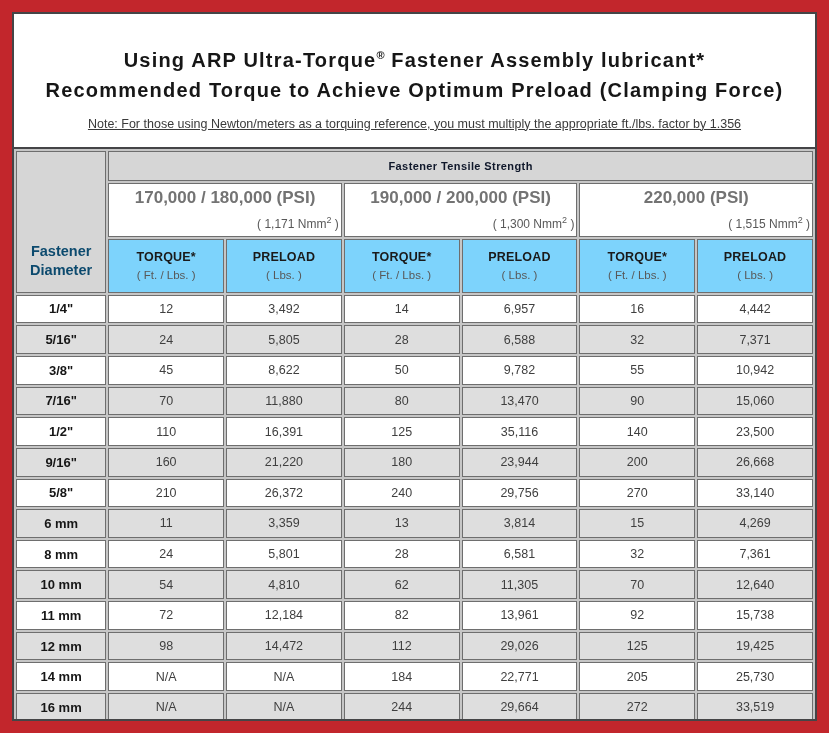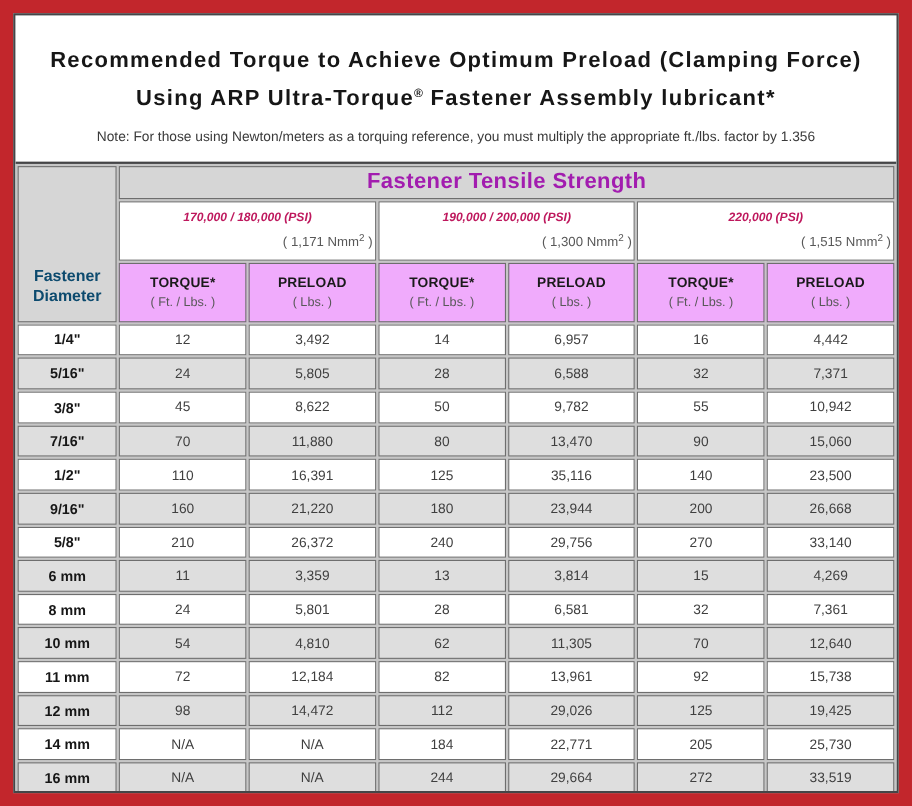--- a/index.html
+++ b/index.html
@@ -30,20 +30,21 @@
     color: #161616;
     line-height: 30px;
     white-space: nowrap;
   }
   .title sup { font-size: 11px; letter-spacing: 0; vertical-align: super; }
   .note {
     margin: 11px 0 0;
     font-size: 12.5px;
     line-height: 16px;
     color: #3a3a3a;
+    text-decoration: underline;
   }
   table.torque {
     width: 100%;
     height: 577px;
     margin-top: 15px;
     border-collapse: separate;
     border-spacing: 2px;
     background: #c6c6c6;           
     border-top: 2px solid #454547;
     table-layout: fixed;
@@ -53,39 +54,39 @@
     text-align: center;
     vertical-align: middle;
     padding: 0 2px;
     overflow: hidden;
   }
   thead tr.r1 { height: 30px; }
   thead tr.r2 { height: 54px; }
   thead tr.r3 { height: 54px; }
   .tensile {
     background: #d6d6d6;
-    font-size: 20px;
+    font-size: 11px;
     font-weight: bold;
-    color: #a21caf;
+    color: #0f172a;
     letter-spacing: 0.4px;
   }
   .diam-h {
     background: #d6d6d6;
     vertical-align: bottom;
     padding-bottom: 12px;
     font-size: 14.5px;
     font-weight: bold;
     color: #0c4a6e;
     line-height: 19px;
   }
   .psi-cell { background: #ffffff; }
-  .psi-main { font-size: 11px; font-weight: bold; color: #be185d; font-style: italic; }
+  .psi-main { font-size: 17px; font-weight: bold; color: #737373; }
   .psi-sub  { font-size: 12px; color: #585858; margin-top: 7px; font-weight: normal; text-align: right; }
   .psi-sub sup { font-size: 9px; vertical-align: super; }
-  .unit-cell { background: #f0abfc; }
+  .unit-cell { background: #7dd3fc; }
   .unit-main { font-size: 12.5px; font-weight: bold; color: #1a1a1a; letter-spacing: 0.2px; }
   .unit-sub  { font-size: 11.5px; color: #585858; margin-top: 5px; font-weight: normal; }
   tbody th {
     background: #ffffff;
     font-size: 13px;
     font-weight: bold;
     color: #161616;
   }
   tbody td {
     background: #ffffff;
@@ -95,22 +96,22 @@
   }
   tbody tr.alt th, tbody tr.alt td { background: #dedede; }
 </style>
 </head>
 <body>
 
 <div class="frame">
   <div class="sheet">
 
     <div class="titles">
+      <div class="title"><span>Using ARP Ultra-Torque</span><sup>®</sup><span> Fastener Assembly lubricant*</span></div>
       <div class="title">Recommended Torque to Achieve Optimum Preload (Clamping Force)</div>
-      <div class="title"><span>Using ARP Ultra-Torque</span><sup>®</sup><span> Fastener Assembly lubricant*</span></div>
       <p class="note">Note: For those using Newton/meters as a torquing reference, you must multiply the appropriate ft./lbs. factor by 1.356</p>
     </div>
 
     <table class="torque">
       <colgroup>
         <col style="width:11.5%">
         <col style="width:14.75%">
           <col style="width:14.75%">
         <col style="width:14.75%">
           <col style="width:14.75%">

